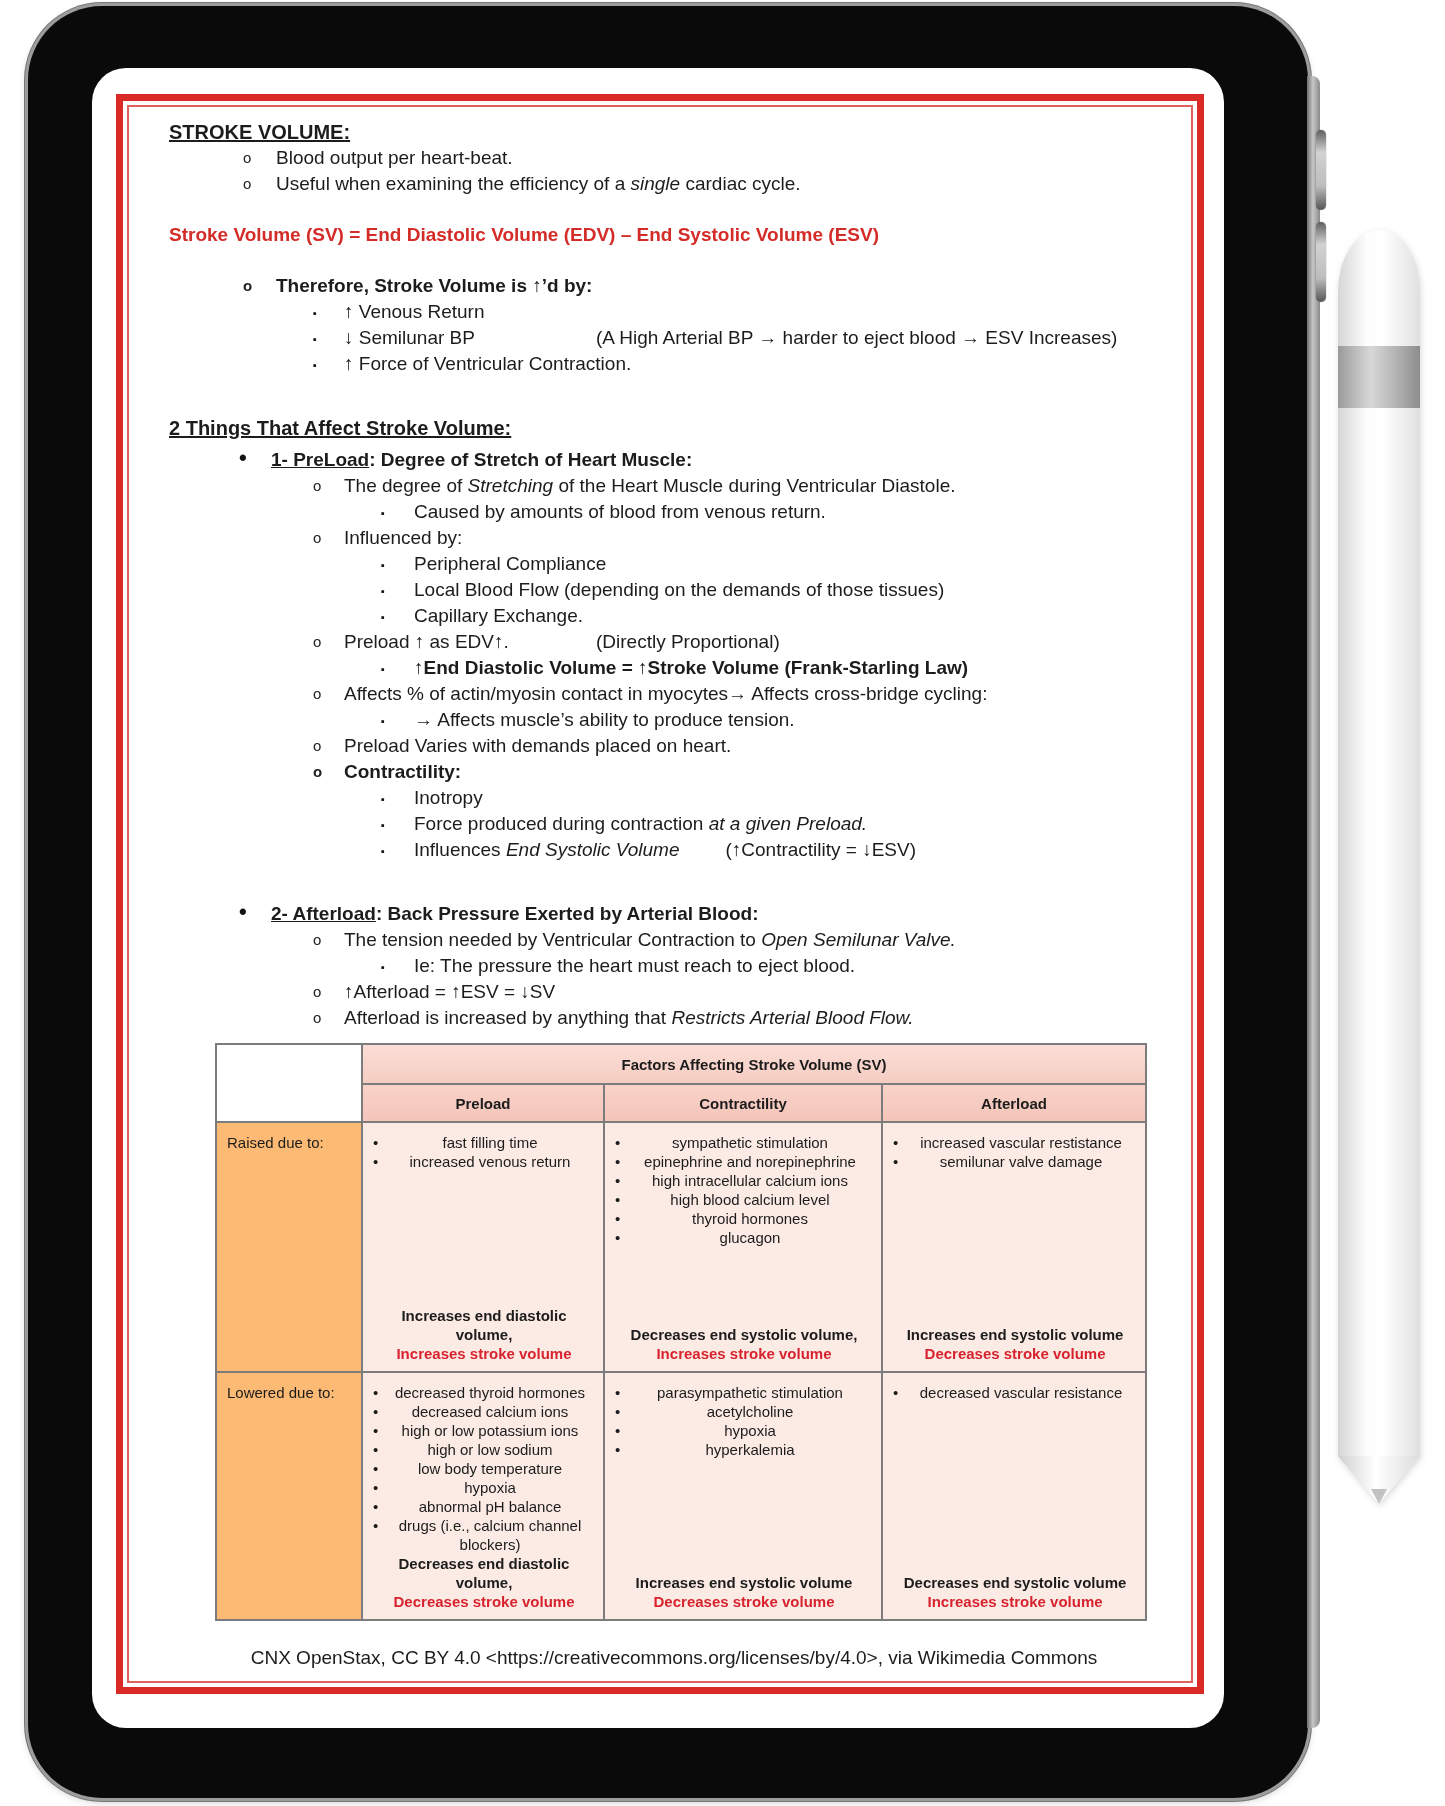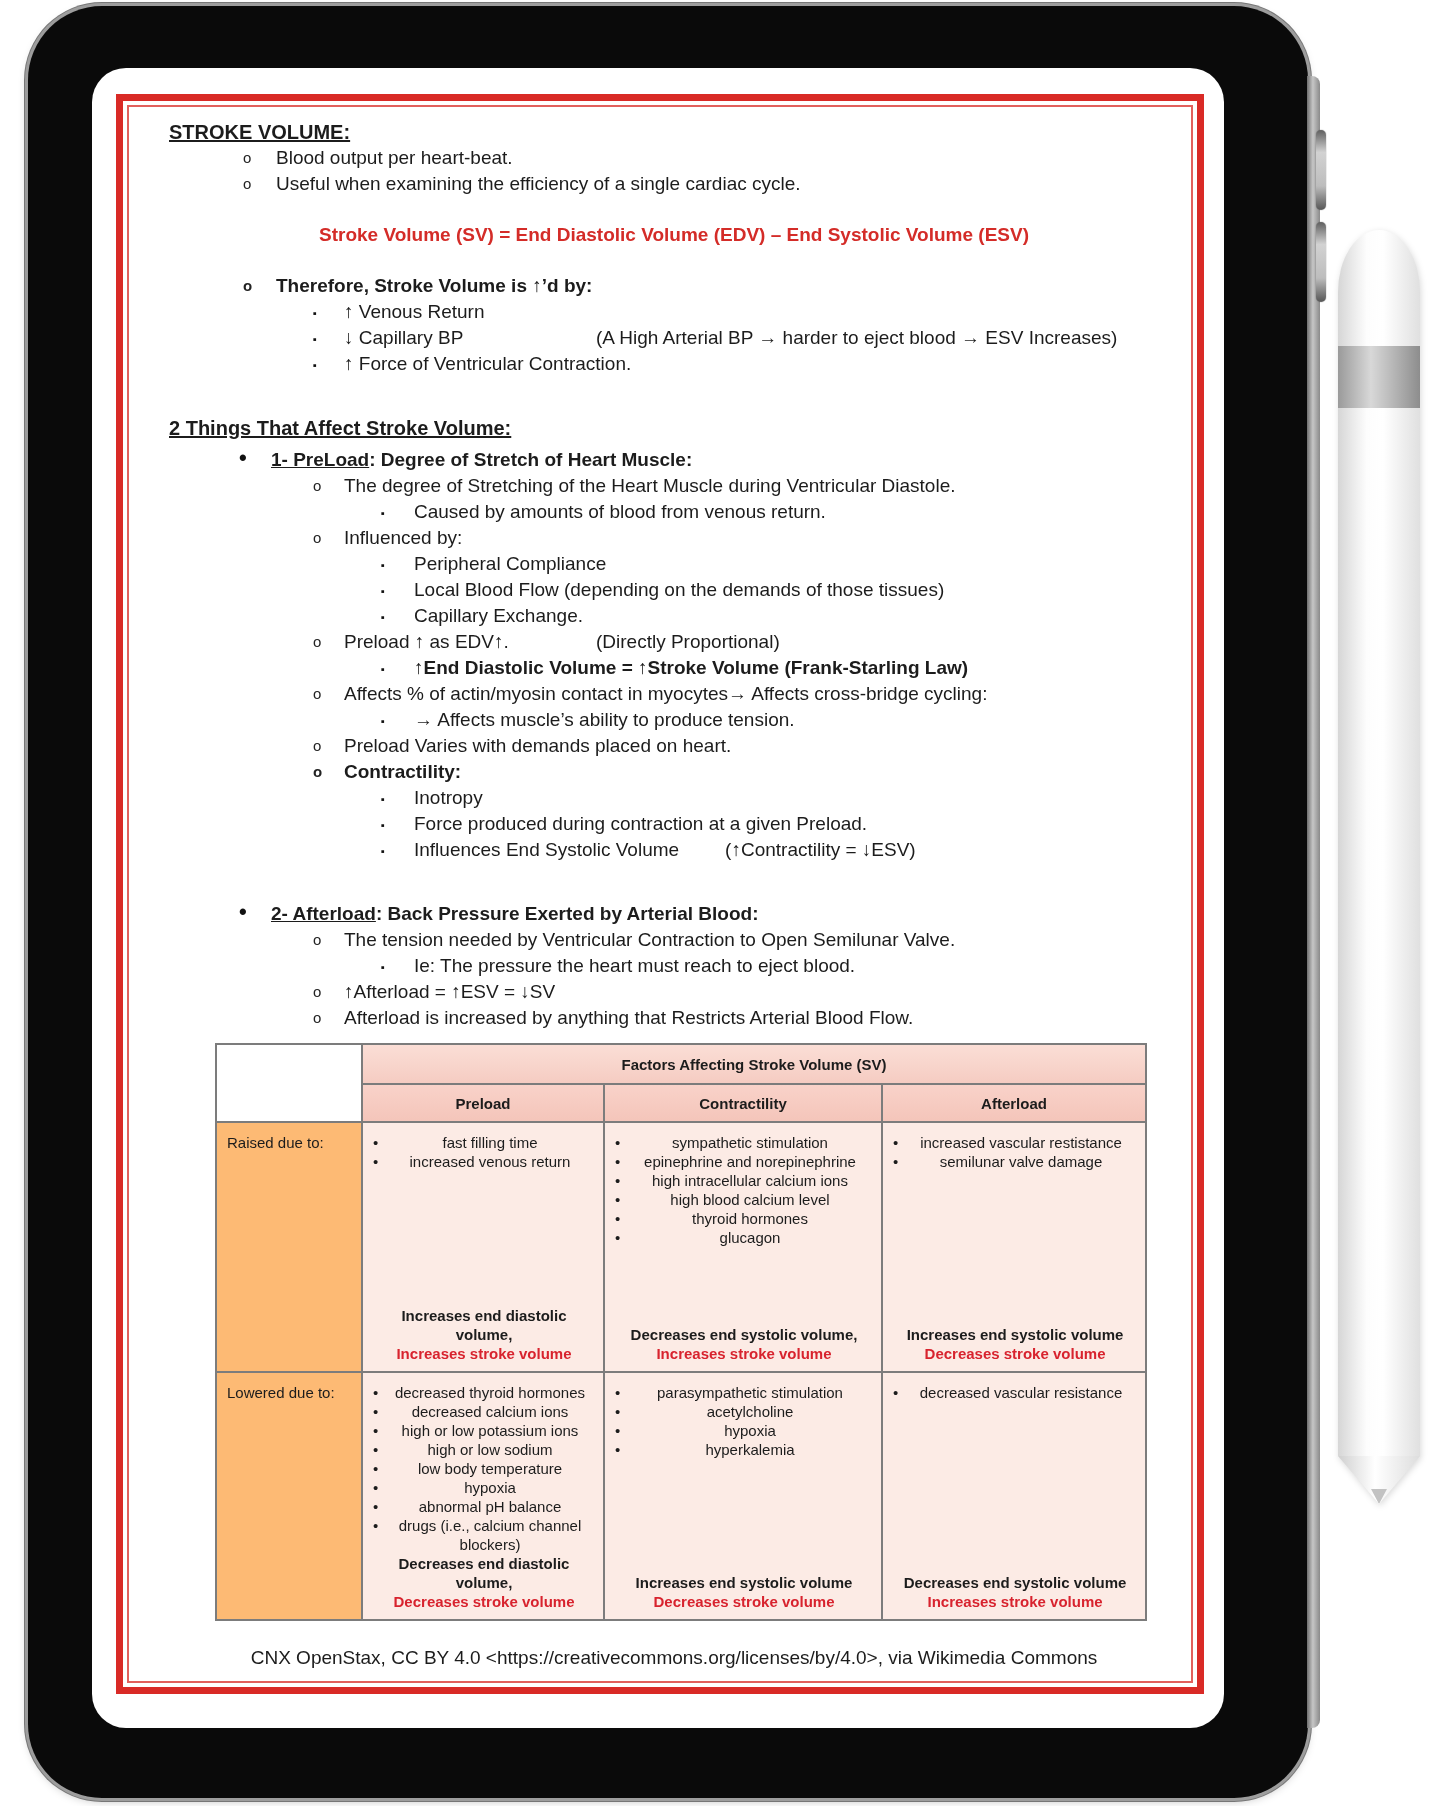--- a/index.html
+++ b/index.html
@@ -39,40 +39,40 @@
     box-sizing:border-box; margin:4px; height:calc(100% - 8px);
     border:2px solid #e2605c; padding:12px 12px 8px 16px;
     display:flex; flex-direction:column; overflow:hidden;
   }
 
   
   .doc { font-size:19px; line-height:26px;padding-left:40px; }
   .h1 { font-size:20px; font-weight:bold; text-decoration:underline; }
   .h2 { font-size:20px; font-weight:bold; text-decoration:underline; margin-top:38px; margin-bottom:6px; }
   .b { font-weight:bold; }
-  .i { }
+  .i { font-style:italic; }
   .u { text-decoration:underline; }
 
   .L1,.L2,.L3,.Lt,.LB { position:relative; }
   .L1 { padding-left:107px; }
   .L1::before { content:"o"; position:absolute; left:74px; top:0; font-size:15px; color:#222; }
   .LB { padding-left:102px; font-weight:bold; }
   .LB::before { content:"•"; position:absolute; left:70px; top:-2px; font-size:22px; color:#111; }
   .L2 { padding-left:175px; }
   .L2::before { content:"o"; position:absolute; left:144px; top:0; font-size:15px; color:#222; }
   .Lt { padding-left:175px; }
   .Lt::before { content:"▪"; position:absolute; left:144px; top:1px; font-size:11px; color:#111; }
   .L3 { padding-left:245px; }
   .L3::before { content:"▪"; position:absolute; left:212px; top:1px; font-size:11px; color:#111; }
 
   .tw { display:inline-block; min-width:252px; }
   .note3 { margin-left:46px; }
 
   .formula {
-    color:#d42c28; font-weight:bold; text-align:center;
+    color:#d42c28; font-weight:bold; text-align:left;
     margin:25px 0 25px 0; font-size:19px;
   }
   .mt40 { margin-top:38px; }
 
   
   .tbl {
     border-collapse:collapse; table-layout:fixed;
     width:930px; margin:12px 0 0 46px;
     font-size:15px; line-height:19px;
   }
@@ -125,21 +125,21 @@
 
         <div class="h1">STROKE VOLUME:</div>
 
         <div class="L1"><span>Blood output per heart-beat.</span></div>
         <div class="L1"><span>Useful when examining the efficiency of a </span><span class="i">single</span><span> cardiac cycle.</span></div>
 
         <div class="formula">Stroke Volume (SV) = End Diastolic Volume (EDV) – End Systolic Volume (ESV)</div>
 
         <div class="L1 b">Therefore, Stroke Volume is ↑’d by:</div>
         <div class="Lt"><span>↑ Venous Return</span></div>
-        <div class="Lt"><span class="tw">↓ Capillary BP</span><span>(A High Arterial BP → harder to eject blood → ESV Increases)</span></div>
+        <div class="Lt"><span class="tw">↓ Semilunar BP</span><span>(A High Arterial BP → harder to eject blood → ESV Increases)</span></div>
         <div class="Lt"><span>↑ Force of Ventricular Contraction.</span></div>
 
         <div class="h2">2 Things That Affect Stroke Volume:</div>
 
         <div class="LB"><span class="u">1- PreLoad</span><span>: Degree of Stretch of Heart Muscle:</span></div>
         <div class="L2"><span>The degree of </span><span class="i">Stretching</span><span> of the Heart Muscle during Ventricular Diastole.</span></div>
         <div class="L3"><span>Caused by amounts of blood from venous return.</span></div>
         <div class="L2"><span>Influenced by:</span></div>
         <div class="L3"><span>Peripheral Compliance</span></div>
         <div class="L3"><span>Local Blood Flow (depending on the demands of those tissues)</span></div>

